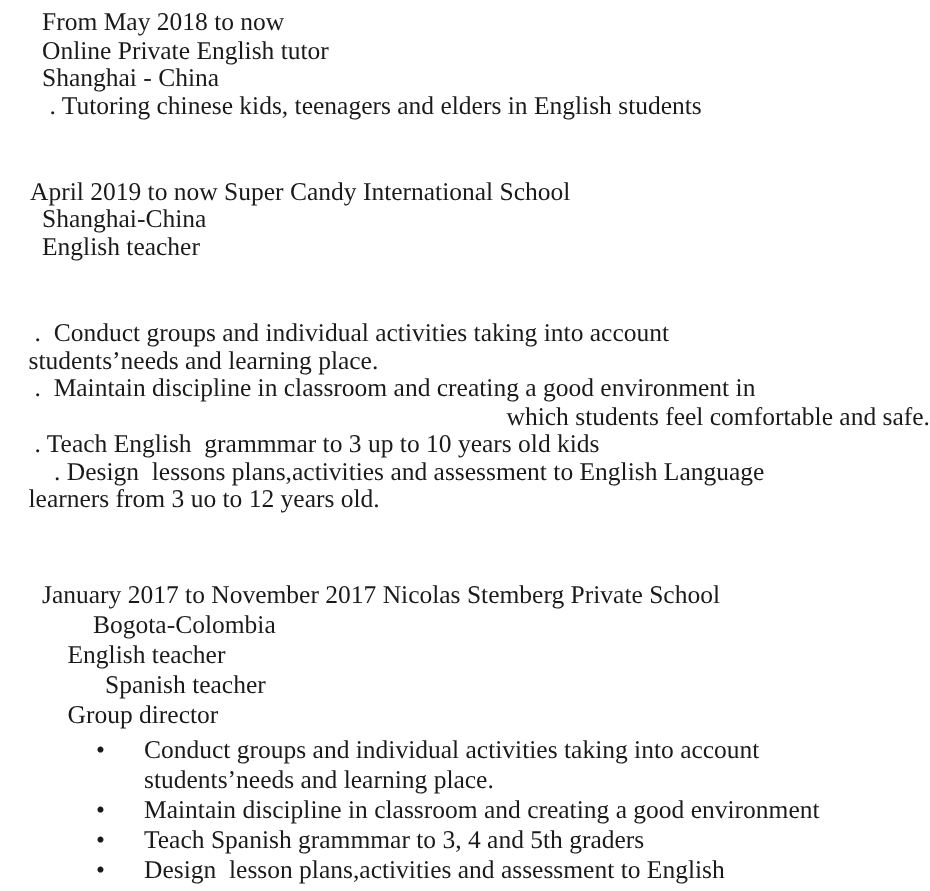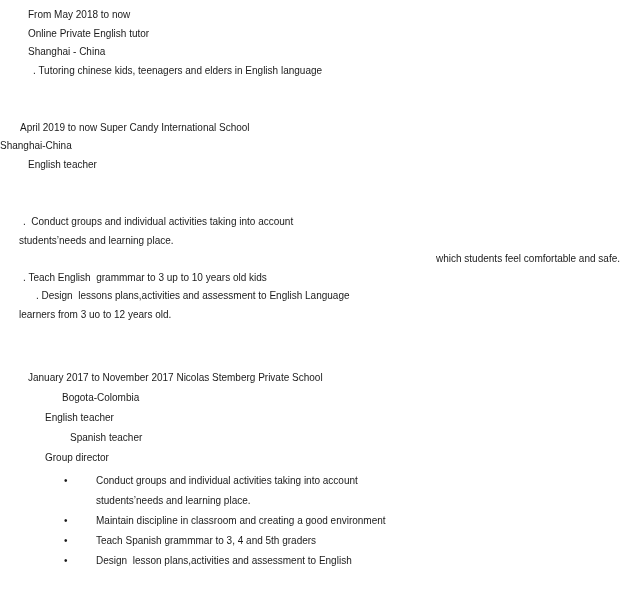--- a/index.html
+++ b/index.html
@@ -6,22 +6,22 @@
     margin: 0;
     padding: 0;
     background: #ffffff;
   }
   .page {
     position: relative;
     width: 620px;
     height: 594px;
     overflow: hidden;
     background: #ffffff;
-    font-family: Liberation Sans, sans-serif;
-    font-size: 10px;
+    font-family: Liberation Serif, serif;
+    font-size: 17px;
     color: #1a1a1a;
     box-sizing: border-box;
     padding-top: 6px;
   }
   .block { position: relative; }
   .line {
     white-space: pre;
     position: relative;
     box-sizing: border-box;
   }
@@ -31,30 +31,31 @@
   }
 </style>
 </head>
 <body>
 
 <div class="page" style="background: rgb(255, 255, 255); color: rgb(26, 26, 26);">
     <div class="block" style="margin-top: 0px;">
       <div class="line" style="padding-left: 28px; line-height: 18.5px;">From May 2018 to now</div>
       <div class="line" style="padding-left: 28px; line-height: 18.5px;">Online Private English tutor</div>
       <div class="line" style="padding-left: 28px; line-height: 18.5px;">Shanghai - China</div>
-      <div class="line" style="padding-left: 33px; line-height: 18.5px;">. Tutoring chinese kids, teenagers and elders in English language</div>
+      <div class="line" style="padding-left: 33px; line-height: 18.5px;">. Tutoring chinese kids, teenagers and elders in English students</div>
     </div>
     <div class="block" style="margin-top: 38.5px;">
       <div class="line" style="padding-left: 20px; line-height: 18.5px;">April 2019 to now Super Candy International School</div>
-      <div class="line" style="line-height: 18.5px;">Shanghai-China</div>
+      <div class="line" style="padding-left: 28px; line-height: 18.5px;">Shanghai-China</div>
       <div class="line" style="padding-left: 28px; line-height: 18.5px;">English teacher</div>
     </div>
     <div class="block" style="margin-top: 39px;">
       <div class="line" style="padding-left: 23px; line-height: 18.5px;">.  Conduct groups and individual activities taking into account</div>
       <div class="line" style="padding-left: 19px; line-height: 18.5px;">students’needs and learning place.</div>
+      <div class="line" style="padding-left: 23px; line-height: 18.5px;">.  Maintain discipline in classroom and creating a good environment in</div>
       <div class="line" style="padding-left: 6px; line-height: 18.5px; text-align: right;">which students feel comfortable and safe.</div>
       <div class="line" style="padding-left: 23px; line-height: 18.5px;">. Teach English  grammmar to 3 up to 10 years old kids</div>
       <div class="line" style="padding-left: 36px; line-height: 18.5px;">. Design  lessons plans,activities and assessment to English Language</div>
       <div class="line" style="padding-left: 19px; line-height: 18.5px;">learners from 3 uo to 12 years old.</div>
     </div>
     <div class="block" style="margin-top: 44px;">
       <div class="line" style="padding-left: 28px; line-height: 20px;">January 2017 to November 2017 Nicolas Stemberg Private School</div>
       <div class="line" style="padding-left: 62px; line-height: 20px;">Bogota-Colombia</div>
       <div class="line" style="padding-left: 45px; line-height: 20px;">English teacher</div>
       <div class="line" style="padding-left: 45px; line-height: 20px; margin-left: 25px;">Spanish teacher</div>

